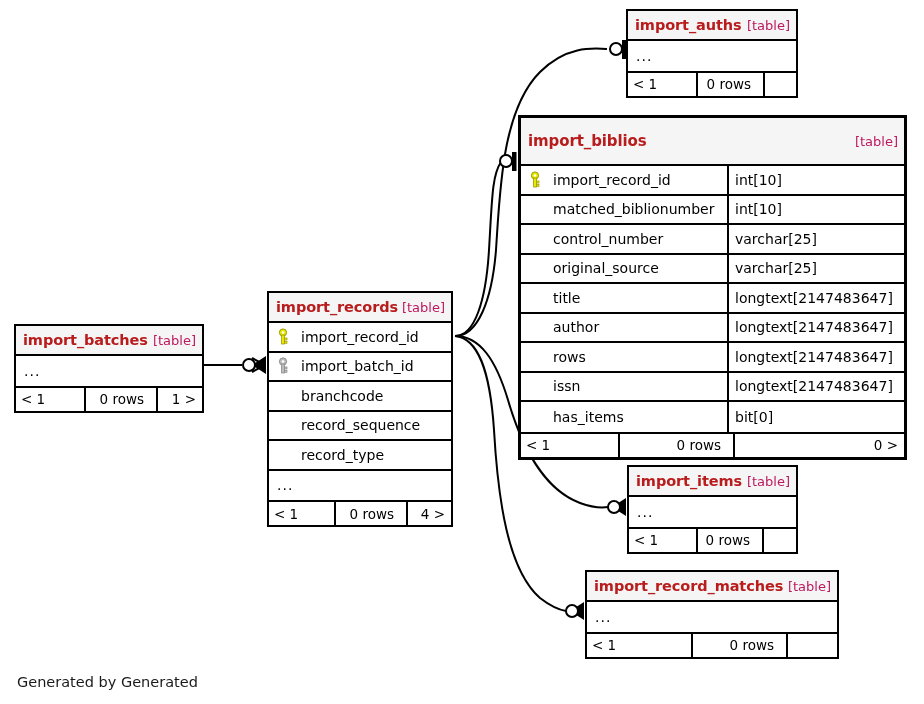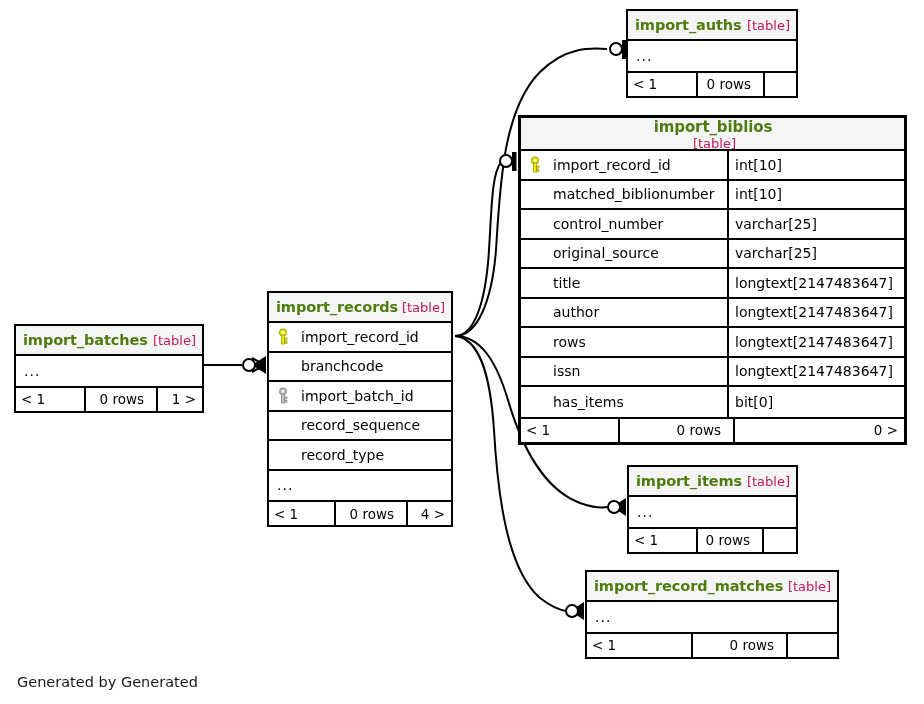--- a/index.html
+++ b/index.html
@@ -45,31 +45,30 @@
     height: 30px;
     display: flex;
     align-items: center;
     justify-content: space-between;
     padding: 0 6px 0 7px;
     white-space: nowrap;
   }
   .tbl .hdr .tname {
     font-size: 14.5px;
     font-weight: bold;
-    color: #4d7c0f;
+    color: #b91c1c;
     letter-spacing: -0.1px;
   }
   .tbl .hdr .ttype {
     font-size: 13px;
     color: #be185d;
     padding-left: 3px;
   }
   .tbl.focal .hdr {
-    height: 33px;
-    flex-direction: column;
+    height: 48px;
   }
   .tbl.focal .hdr .tname { font-size: 15px; }
 
   
   .rows { display: block; }
   .row {
     box-sizing: border-box;
     height: 29.5px;
     display: flex;
     align-items: center;
@@ -348,43 +347,43 @@
               <rect x="7.4" y="10" width="2.6" height="2" fill="#e8e800" stroke="#9a9a00" stroke-width="0.7"></rect>
               <rect x="7.4" y="13.3" width="2.6" height="2" fill="#e8e800" stroke="#9a9a00" stroke-width="0.7"></rect>
             </svg>
           </span>
           <span>import_record_id</span>
         </span>
       </div>
 
       <div class="row">
         <span class="colname">
-          <span class="keyicon"></span>
-          <span>branchcode</span>
-        </span>
-      </div>
-
-      <div class="row">
-        <span class="colname">
           <span class="keyicon">
             <svg width="16" height="18" viewBox="0 0 16 18">
               <circle cx="6" cy="4.5" r="3.6" fill="#bdbdbd" stroke="#8a8a8a" stroke-width="1"></circle>
               <circle cx="6" cy="4.5" r="1.3" fill="#ffffff"></circle>
               <rect x="4.6" y="7" width="2.8" height="9" fill="#bdbdbd" stroke="#8a8a8a" stroke-width="0.8"></rect>
               <rect x="7.4" y="10" width="2.6" height="2" fill="#bdbdbd" stroke="#8a8a8a" stroke-width="0.7"></rect>
               <rect x="7.4" y="13.3" width="2.6" height="2" fill="#bdbdbd" stroke="#8a8a8a" stroke-width="0.7"></rect>
             </svg>
           </span>
           <span>import_batch_id</span>
         </span>
       </div>
 
       <div class="row">
         <span class="colname">
           <span class="keyicon"></span>
+          <span>branchcode</span>
+        </span>
+      </div>
+
+      <div class="row">
+        <span class="colname">
+          <span class="keyicon"></span>
           <span>record_sequence</span>
         </span>
       </div>
 
       <div class="row">
         <span class="colname">
           <span class="keyicon"></span>
           <span>record_type</span>
         </span>
       </div>

